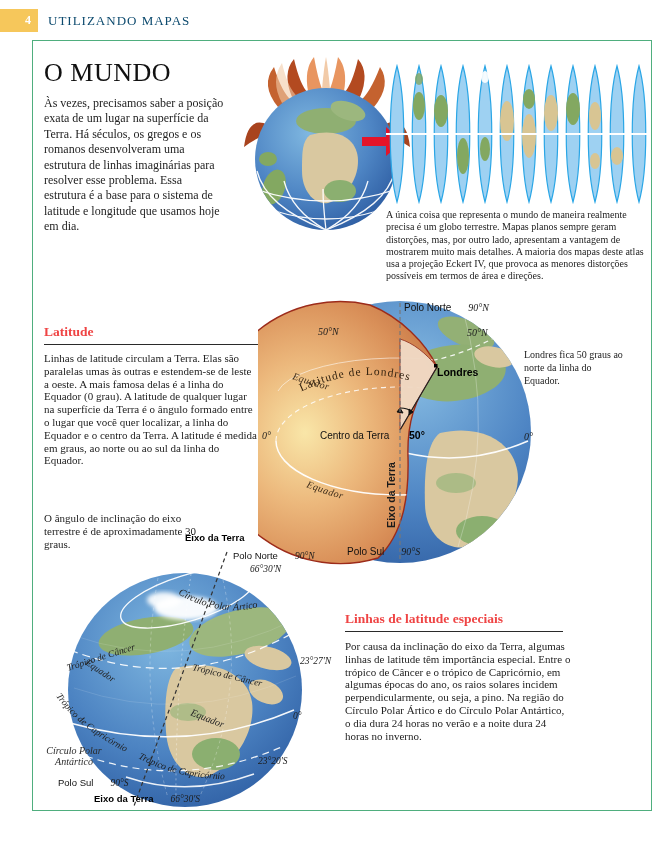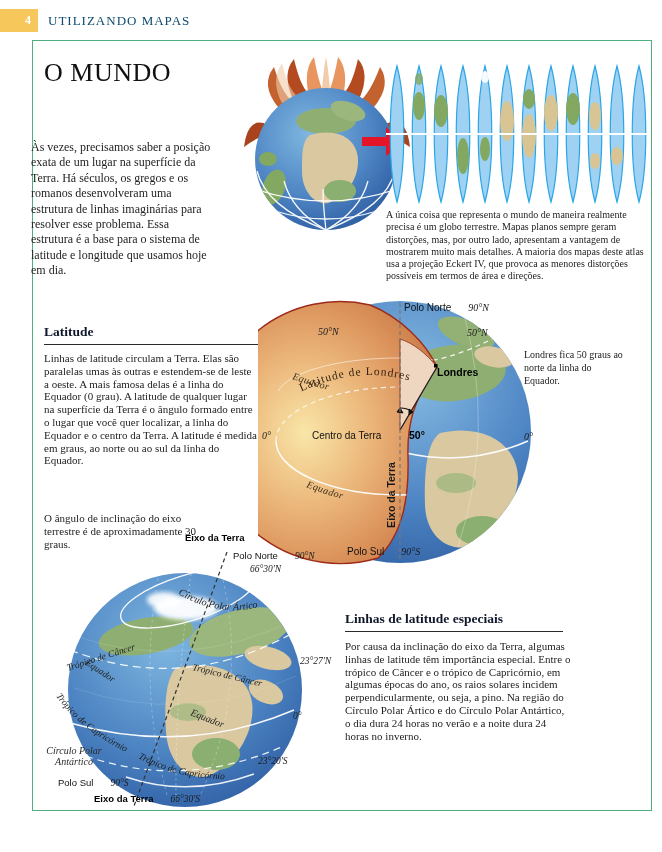--- a/index.html
+++ b/index.html
@@ -7,24 +7,24 @@
         font-family:"Liberation Serif",serif;color:#222;}
   .abs{position:absolute;}
   
   .pagenum{left:0;top:9px;width:38px;height:23px;background:#F6C75B;color:#fff;
            font:bold 12px "Liberation Serif",serif;text-align:right;line-height:23px;padding-right:7px;box-sizing:border-box;}
   .htitle{left:48px;top:13px;font:13px "Liberation Serif",serif;letter-spacing:1px;color:#0c4a6e;}
   
   .frame{left:32px;top:40px;width:620px;height:771px;border:1.5px solid #4FAE7E;box-sizing:border-box;}
   
   .title{left:44px;top:58px;font:26px "Liberation Serif",serif;color:#111;letter-spacing:.5px;}
-  .intro{left:31px;top:96px;width:182px;font:12px/15.4px "Liberation Serif",serif;color:#232323;margin-top:44px;}
+  .intro{left:44px;top:96px;width:182px;font:12px/15.4px "Liberation Serif",serif;color:#232323;}
   .caption{left:386px;top:209px;width:262px;font:10px/12.3px "Liberation Serif",serif;color:#232323;}
   
-  .sech{font:bold 13.5px "Liberation Serif",serif;color:#0f172a;border-bottom:1.2px solid #2a2a2a;padding-bottom:4px;}
+  .sech{font:bold 13.5px "Liberation Serif",serif;color:#ef4444;border-bottom:1.2px solid #2a2a2a;padding-bottom:4px;}
   .body{font:11px/12.8px "Liberation Serif",serif;color:#232323;}
   
   .slab{font:10px "Liberation Sans",sans-serif;color:#101010;white-space:nowrap;}
   .slab-b{font:bold 10.5px "Liberation Sans",sans-serif;color:#000;white-space:nowrap;}
   .slab-s{font:9.5px "Liberation Sans",sans-serif;color:#101010;white-space:nowrap;}
   .slab-sb{font:bold 9.5px "Liberation Sans",sans-serif;color:#000;white-space:nowrap;}
   .deg{font:italic 10px "Liberation Serif",serif;color:#1c1c1c;white-space:nowrap;}
   .deg-s{font:italic 9.5px "Liberation Serif",serif;color:#1c1c1c;white-space:nowrap;}
   .pair{display:flex;gap:17px;align-items:baseline;}
   .note{font:10px/13px "Liberation Serif",serif;color:#232323;}
@@ -207,21 +207,21 @@
     <text x="137" y="200" transform="rotate(-90 137 200)" text-anchor="middle" font-family="Liberation Sans, sans-serif" font-size="10.5" font-weight="bold" fill="#1a1a1a">Eixo da Terra</text>
   </svg>
 
   <div class="abs pair" style="left:404px;top:302px;">
     <span class="slab">Polo Norte</span>
     <span class="deg">90°N</span>
   </div>
   <div class="abs deg" style="left:318px;top:326px;">50°N</div>
   <div class="abs deg" style="left:467px;top:327px;">50°N</div>
   <div class="abs slab-b" style="left:437px;top:366px;">Londres</div>
-  <div class="abs slab" style="left:312px;top:430px;">Centro da Terra</div>
+  <div class="abs slab" style="left:320px;top:430px;">Centro da Terra</div>
   <div class="abs slab-b" style="left:409px;top:429px;">50°</div>
   <div class="abs deg" style="left:262px;top:430px;">0°</div>
   <div class="abs deg" style="left:524px;top:431px;">0°</div>
   <div class="abs pair" style="left:347px;top:546px;">
     <span class="slab">Polo Sul</span>
     <span class="deg">90°S</span>
   </div>
   <div class="abs note" style="left:524px;top:348px;width:100px;">Londres fica 50 graus ao norte da linha do Equador.</div>
 
   <div class="abs body" style="left:44px;top:512px;width:168px;">O ângulo de inclinação do eixo terrestre é de aproximadamente 30 graus.</div>

